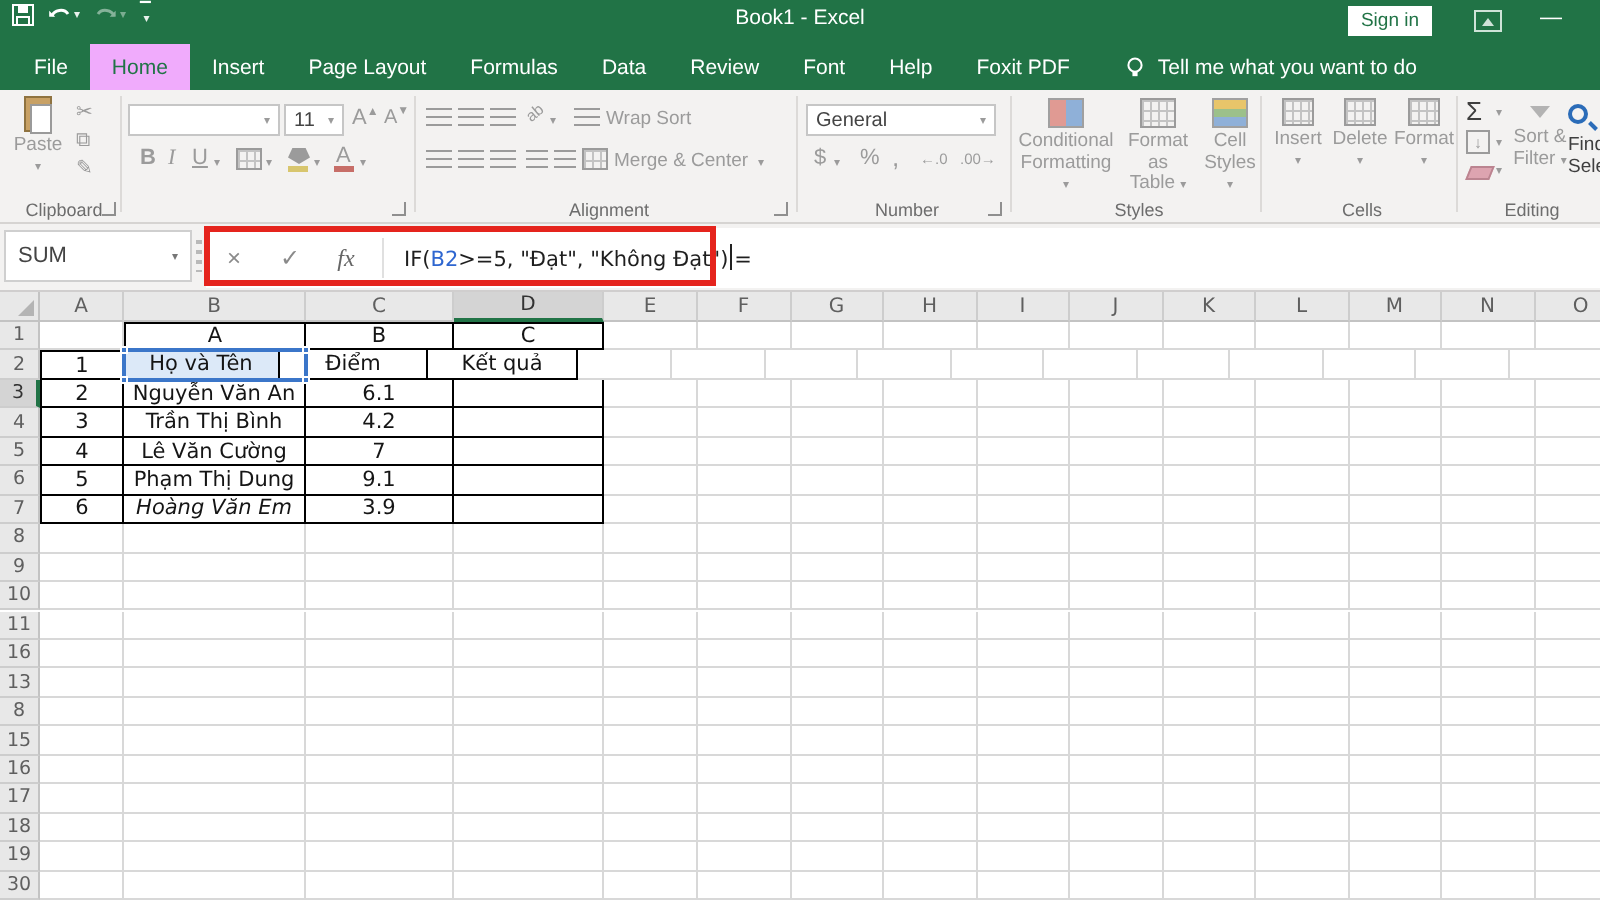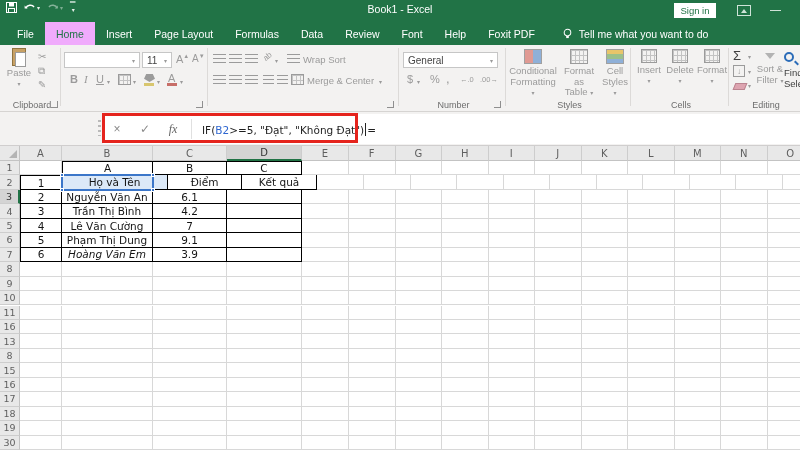--- a/index.html
+++ b/index.html
@@ -206,20 +206,21 @@
       <span class="i-bars" style="position:absolute;left:80px;top:9px;"></span>
       <span class="dim-t" style="position:absolute;left:96px;top:9px;font-size:9.5px;">Wrap Sort</span>
       <span class="i-bars" style="position:absolute;left:6px;top:30px;"></span>
       <span class="i-bars" style="position:absolute;left:22px;top:30px;"></span>
       <span class="i-bars" style="position:absolute;left:38px;top:30px;"></span>
       <span class="i-bars" style="position:absolute;left:56px;top:30px;width:11px;"></span>
       <span class="i-bars" style="position:absolute;left:70px;top:30px;width:11px;"></span>
       <span class="i-grid" style="position:absolute;left:84px;top:29px;"></span>
       <span class="dim-t" style="position:absolute;left:100px;top:30px;font-size:9.5px;">Merge &amp; Center</span>
       <span class="dd" style="position:absolute;left:172px;top:33px;">▾</span>
+      <div class="glabel">Alignment</div>
       <span class="launcher" style="right:4px;"></span>
     </div>
 
     <div class="rgrp" style="left:398px;width:107px;">
       <div class="combo" style="left:5px;top:7px;width:95px;height:16px;">
           <span>General</span>
           <span class="dd">▾</span>
         </div>
       <span class="dim-t" style="position:absolute;left:9px;top:28px;font-size:11px;">$</span>
       <span class="dd" style="position:absolute;left:19px;top:33px;">▾</span>
@@ -284,20 +285,24 @@
       <div class="bigbtn dark-t" style="left:56px;top:4px;width:30px;align-items:flex-start;text-align:left;">
         <span class="i-magnifier" style="margin-top:3px;"></span>
         <span style="margin-top:6px;white-space:nowrap;">Find &amp;</span>
         <span style="white-space:nowrap;">Select</span>
       </div>
       <div class="glabel">Editing</div>
     </div>
   </div>
 
   <div class="fb">
+    <div class="namebox">
+      <span>SUM</span>
+      <span class="dd" style="color:#777;">▾</span>
+    </div>
     <div class="fb-dots"></div>
     <div class="fb-input">
       <span class="fb-btn">×</span>
       <span class="fb-btn">✓</span>
       <span class="fb-btn fb-fx">fx</span>
       <span class="fb-sep"></span>
       <span class="fb-text" style="margin-left:6px;">
         <span>IF(</span><span class="ref-blue">B2</span><span>&gt;=5, "Đạt", "Không Đạt")</span><span class="caret"></span><span>=</span>
       </span>
     </div>
@@ -338,21 +343,21 @@
         <div class="cl" style="width: 46.5px;"></div>
         <div class="cl" style="width: 46.5px;"></div>
         <div class="cl" style="width: 46.5px;"></div>
         <div class="cl" style="width: 46.5px;"></div>
         <div class="cl" style="width: 46.5px;"></div>
         <div class="cl" style="width: 46.5px;"></div>
       </div>
       <div class="srow" style="top: 29.45px;">
         <div class="rh">2</div>
         <div class="cl tblr tblb tblt tbll" style="width: 42px;">1</div>
-        <div class="cl tblr tblb refcell" style="width: 106px; text-align: right;">Họ và Tên</div>
+        <div class="cl tblr tblb refcell" style="width: 78px; text-align: right;">Họ và Tên</div>
         <div class="cl tblr tblb" style="width: 74px;">Điểm</div>
         <div class="cl tblr tblb" style="width: 75px;">Kết quả</div>
         <div class="cl" style="width: 47px;"></div>
         <div class="cl" style="width: 46.5px;"></div>
         <div class="cl" style="width: 46.5px;"></div>
         <div class="cl" style="width: 46.5px;"></div>
         <div class="cl" style="width: 46.5px;"></div>
         <div class="cl" style="width: 46.5px;"></div>
         <div class="cl" style="width: 46.5px;"></div>
         <div class="cl" style="width: 46.5px;"></div>

